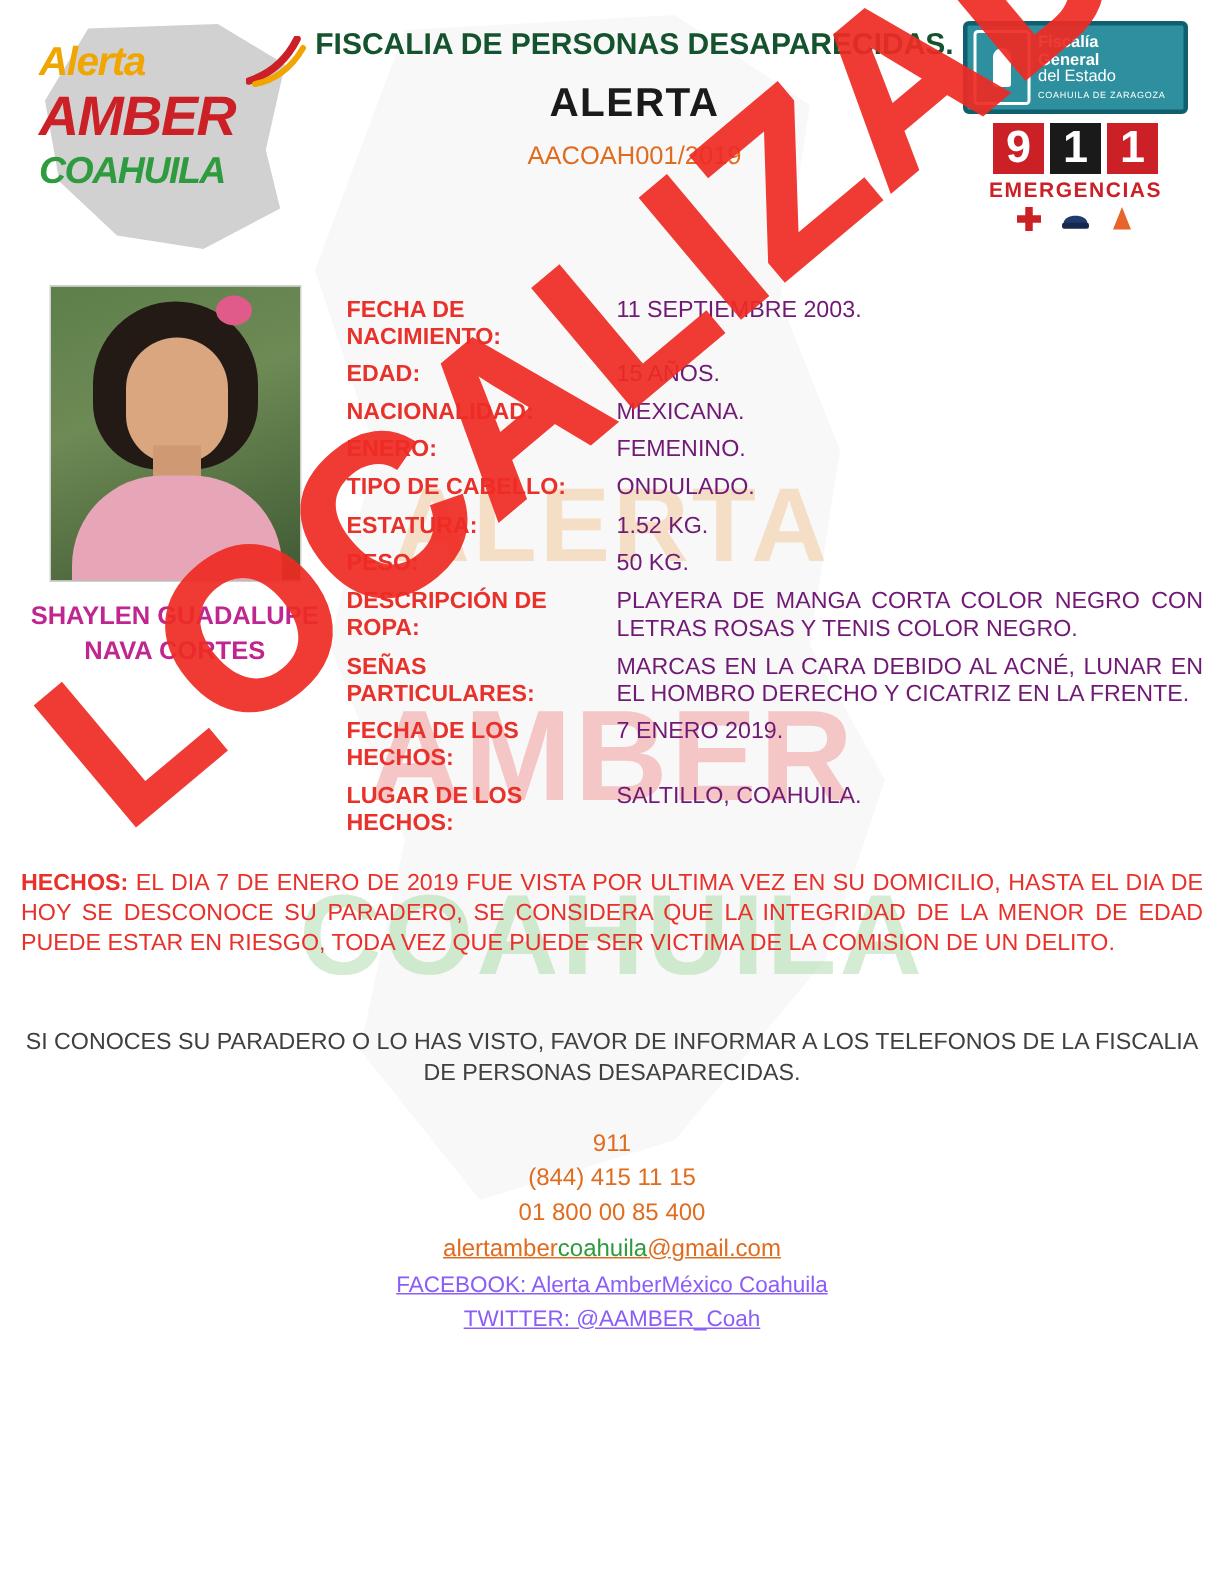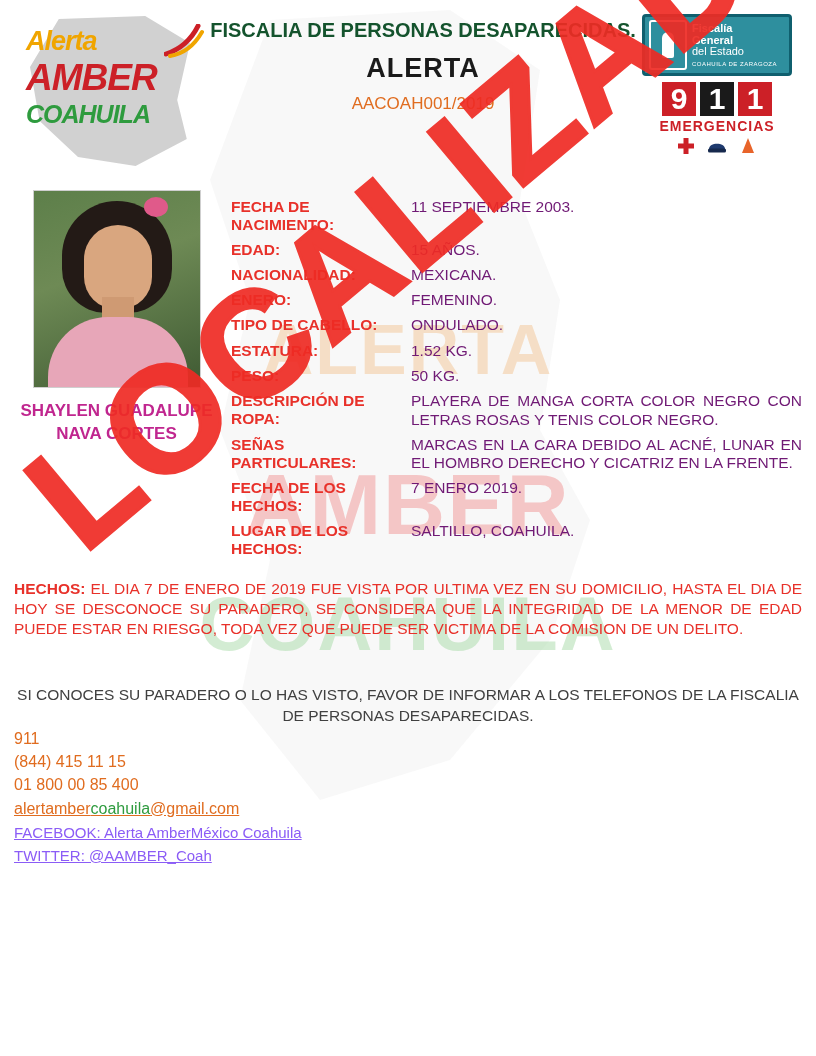--- a/index.html
+++ b/index.html
@@ -184,21 +184,21 @@
     color: #e8312a; font-size: 15.5px; line-height: 1.3;
     text-align: justify;
   }
   .hechos b { font-weight: bold; }
   .appeal {
     margin-top: 46px;
     color: #404040; font-size: 15.5px; line-height: 1.35;
     text-align: center;
   }
   .contact {
-    text-align: left;
+    margin-top: 24px; text-align: center;
     color: #e06c1f; font-size: 16px; line-height: 1.45;
   }
   .contact .mail { text-decoration: underline; }
   .contact .mail .g { color: #2e9b3e; }
   .contact .social {
     color: #8b5cf6; font-size: 15px; line-height: 1.4; margin-top: 2px;
   }
   .contact .social u { text-decoration: underline; }
 
   

